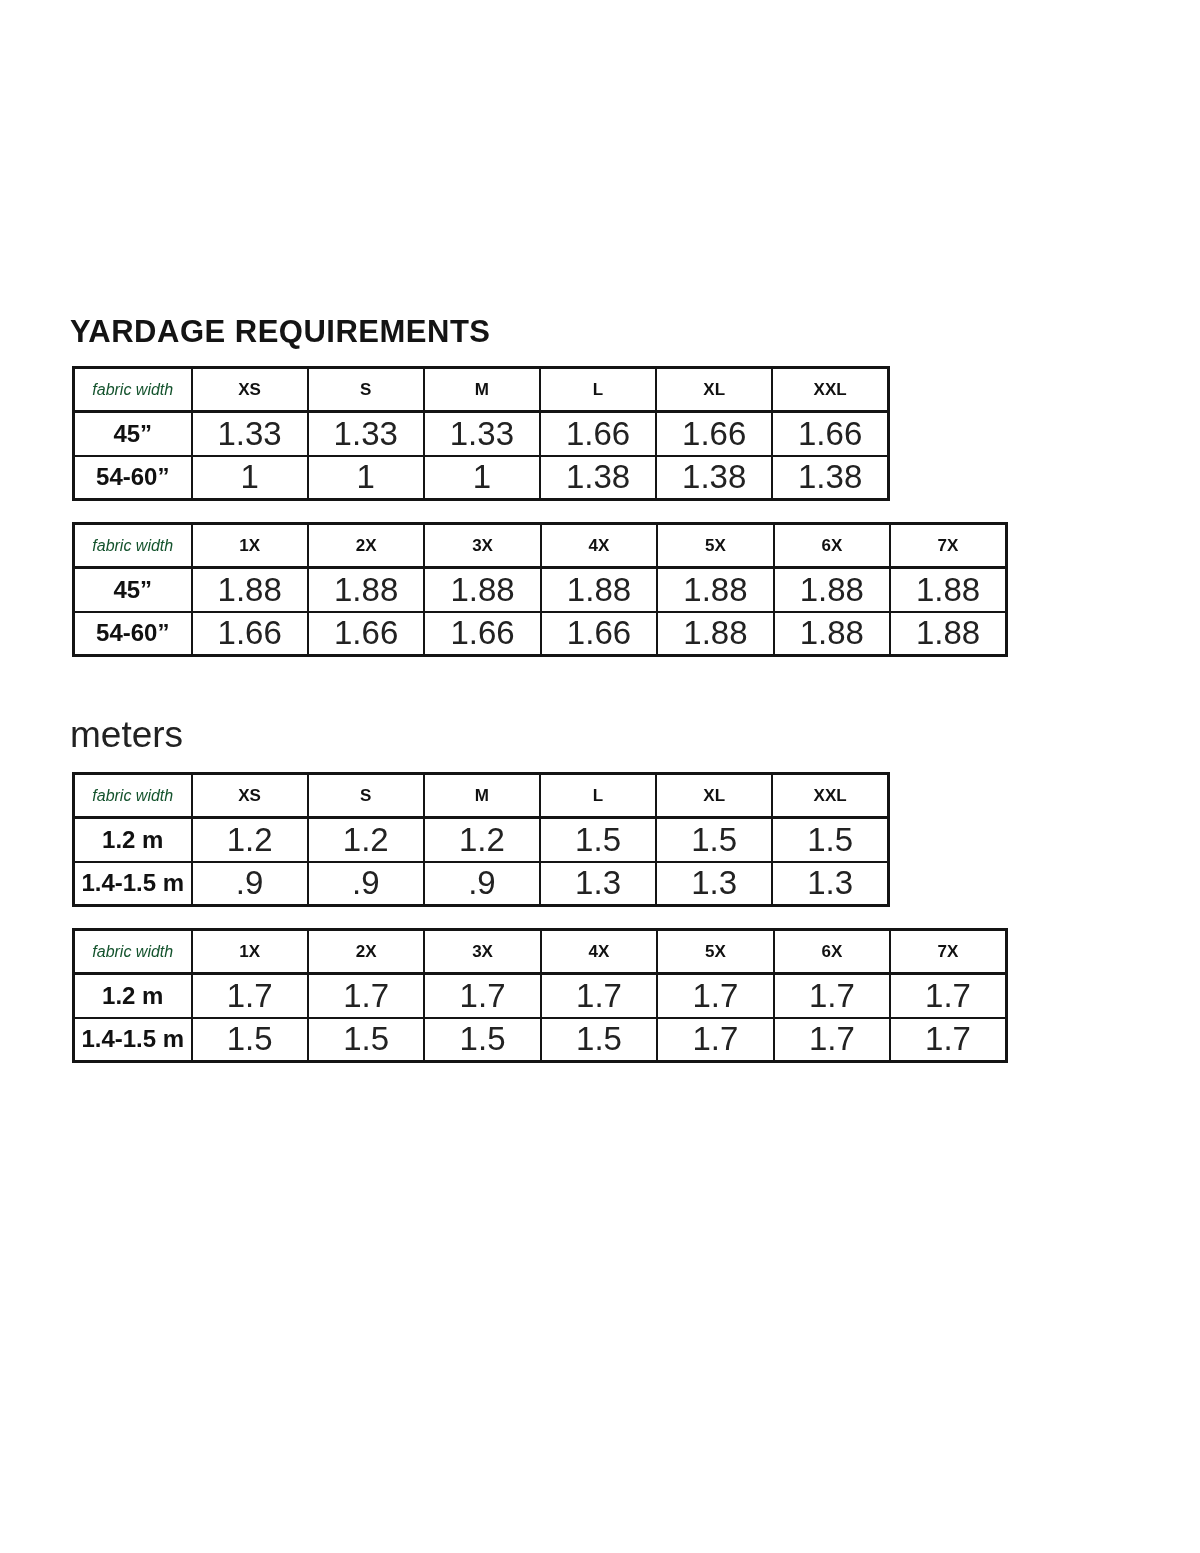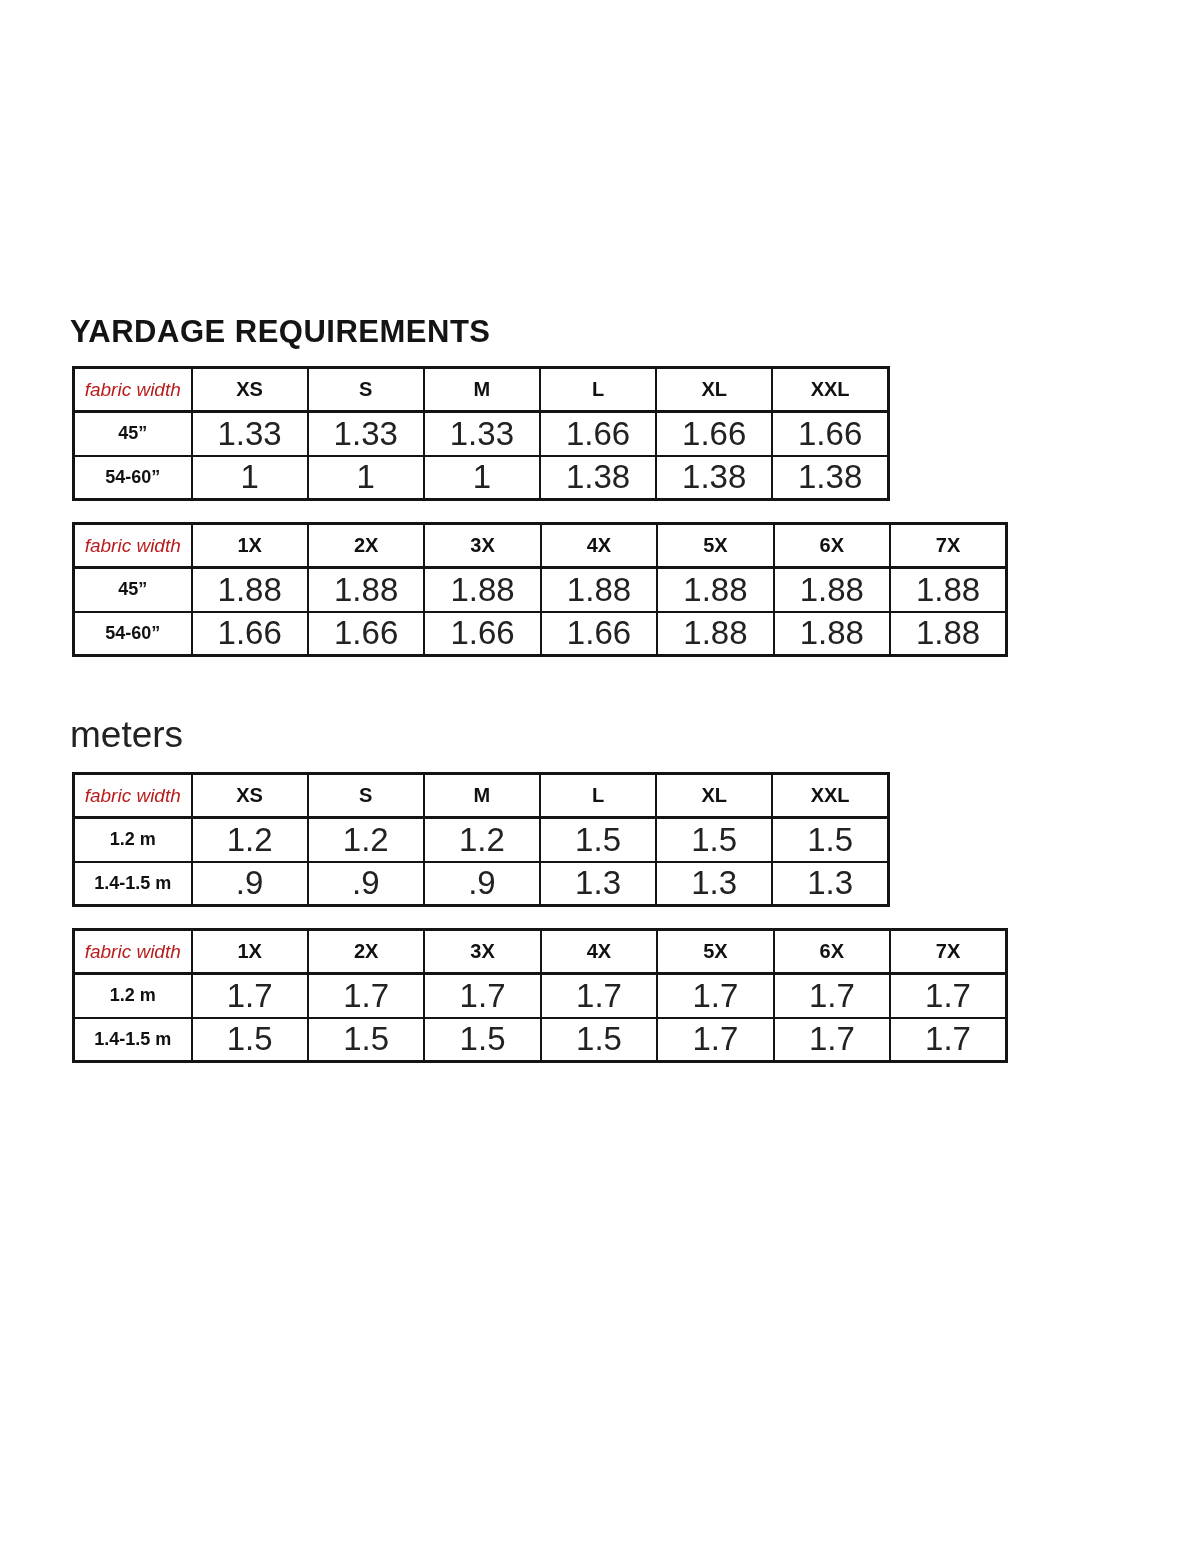--- a/index.html
+++ b/index.html
@@ -53,31 +53,31 @@
 
   table.size-table th, table.size-table td {
     height: 44px;
     padding: 0 4px;
     text-align: center;
     vertical-align: middle;
   }
   th.corner {
     font-style: italic;
     font-weight: 400;
-    font-size: 19px;
-    color: #b91c1c;
+    font-size: 16px;
+    color: #14532d;
   }
   thead th.col-head {
     font-weight: 700;
-    font-size: 20px;
+    font-size: 17px;
     color: #111;
   }
   tbody th.row-label {
     font-weight: 700;
-    font-size: 18px;
+    font-size: 24px;
     color: #111;
     text-align: center;
   }
   tbody td.value-cell {
     font-weight: 400;
     font-size: 33px;
     color: #222;
   }
 </style>
 </head>

